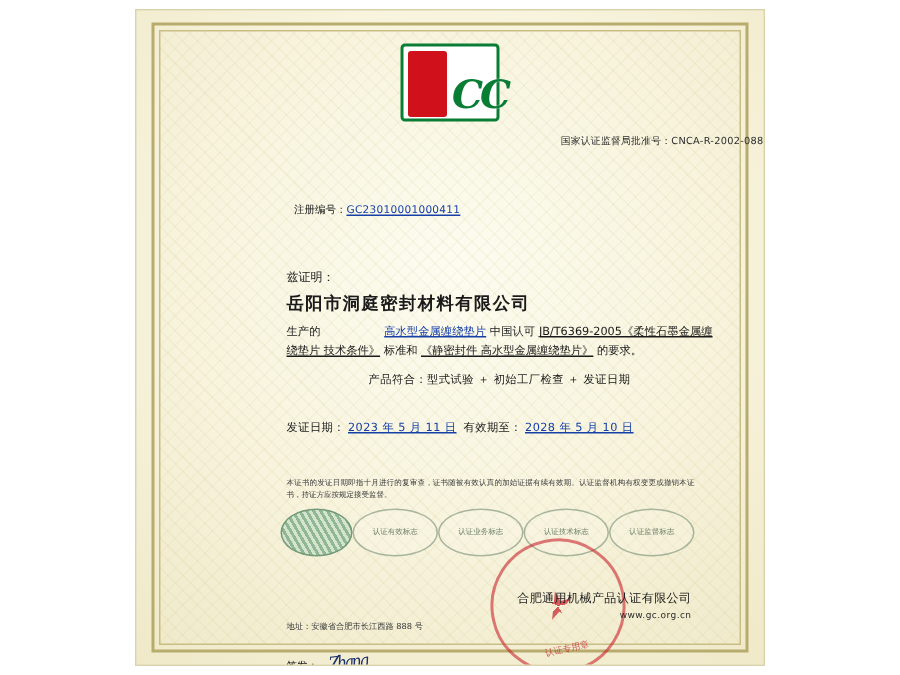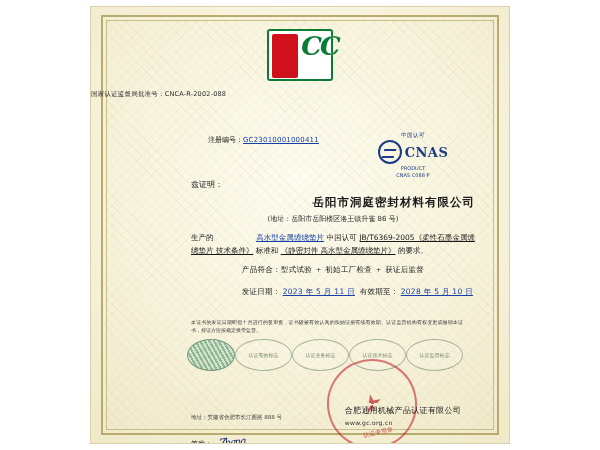--- a/index.html
+++ b/index.html
@@ -71,21 +71,21 @@
     justify-content: center;
   }
   .cc-logo {
     position: relative;
     width: 66px;
     height: 52px;
     border: 2px solid #0a7d34;
     border-radius: 3px;
     background: #ffffff;
     display: flex;
-    align-items: flex-start;
+    align-items: flex-end;
     justify-content: center;
     box-sizing: border-box;
     padding-left: 40px;
   }
   .cc-logo .cc-red {
     position: absolute;
     left: 3px; top: 3px;
     width: 26px; height: 44px;
     background: #d0101a;
     border-radius: 2px;
@@ -100,41 +100,42 @@
     color: #0a7d34;
     letter-spacing: -2px;
     text-shadow: 0 0 1px rgba(255,255,255,0.9);
   }
 
   
   .approval-no {
     position: absolute;
     top: 83px;
     left: 0; right: 0;
-    text-align: left;
+    text-align: right;
     font-size: 6.5px;
     color: #2b2b2b;
     letter-spacing: 0.2px;
+    padding-left: 24px;
   }
   .cert-title {
     position: absolute;
     top: 96px;
     left: 0; right: 0;
     text-align: center;
     font-family: "DejaVu Serif", "Liberation Serif", serif;
     font-weight: bold;
     font-size: 20px;
     color: #1a1a1a;
     letter-spacing: 5px;
   }
 
   .reg-no-row {
     position: absolute;
     top: 128px;
-    left: 117px;
+    left: 105px;
     font-size: 7px;
     color: #1a1a1a;
     white-space: nowrap;
   }
   .reg-no-val {
     color: #1640a8;
     text-decoration: underline;
     letter-spacing: 0.2px;
   }
 
@@ -196,21 +197,21 @@
     right: 34px;
     top: 172px;
     color: #1a1a1a;
     font-size: 7.5px;
   }
   .intro {
     font-size: 8px;
     margin-bottom: 5px;
   }
   .company {
-    text-align: right;
+    text-align: left;
     font-family: "DejaVu Serif", "Liberation Serif", serif;
     font-weight: bold;
     font-size: 11.5px;
     letter-spacing: 1px;
     margin: 2px 0 4px 0;
   }
   .address {
     text-align: center;
     font-size: 7px;
     color: #2b2b2b;
@@ -230,22 +231,22 @@
     color: #1a1a1a;
     text-decoration: underline;
   }
   .mode-row {
     margin-top: 8px;
     text-align: center;
     font-size: 7.5px;
     letter-spacing: 0.3px;
   }
   .date-row {
-    margin-top: 12px;
-    text-align: right;
+    margin-top: 22px;
+    text-align: left;
     font-size: 7.5px;
     letter-spacing: 0.3px;
   }
   .date-row .u-blue { margin: 0 2px; }
 
   .fineprint {
     position: absolute;
     left: 100px;
     right: 46px;
     top: 312px;
@@ -313,22 +314,22 @@
     font-style: italic;
     font-size: 13px;
     color: #1b2f6b;
     transform: rotate(-6deg) scaleX(0.8);
     letter-spacing: -2px;
     line-height: 1;
   }
   .issuer {
     position: absolute;
     right: 48px;
-    top: 398px;
-    text-align: left;
+    top: 386px;
+    text-align: right;
     font-size: 8px;
     color: #1a1a1a;
     letter-spacing: 0.3px;
     margin-left: 39px;
   }
   .issuer-url {
     margin-top: 3px;
     font-size: 6px;
     color: #2b2b2b;
   }
@@ -407,50 +408,38 @@
       </div>
     </div>
 
     <div class="approval-no">国家认证监督局批准号：CNCA-R-2002-088</div>
 
 
     <div class="reg-no-row">
       <span>注册编号：</span><span class="reg-no-val">GC23010001000411</span>
     </div>
 
-    <div class="cnas-block">
-      <div class="cnas-cn">中国认可</div>
-      <div class="cnas-main">
-        <div class="cnas-sym"></div>
-        <div class="cnas-word">CNAS</div>
-      </div>
-      <div class="cnas-lines">
-        <div>PRODUCT</div>
-        <div>CNAS C088-P</div>
-      </div>
-    </div>
 
     <div class="body-wrap">
       <div class="intro">兹证明：</div>
 
       <div class="company">岳阳市洞庭密封材料有限公司</div>
-      <div class="address">(地址：岳阳市岳阳楼区洛王镇升雀 86 号)</div>
 
       <div class="para">
         <span>生产的</span>
         <span class="u-blue">高水型金属缠绕垫片</span>
         <span>中国认可</span>
         <span class="u-black">JB/T6369-2005《柔性石墨金属缠绕垫片 技术条件》</span>
         <span>标准和</span>
         <span class="u-black">《静密封件 高水型金属缠绕垫片》</span>
         <span>的要求。</span>
       </div>
 
       <div class="mode-row">
-        <span>产品符合：</span><span>型式试验 ＋ 初始工厂检查 ＋ 获证后监督</span>
+        <span>产品符合：</span><span>型式试验 ＋ 初始工厂检查 ＋ 发证日期</span>
       </div>
 
       <div class="date-row">
         <span>发证日期：</span><span class="u-blue">2023 年 5 月 11 日</span>
         <span>有效期至：</span><span class="u-blue">2028 年 5 月 10 日</span>
       </div>
     </div>
 
     <div class="fineprint">本证书的发证日期即指十月进行的复审查，证书随被有效认真的加始证据有续有效期。认证监督机构有权变更或撤销本证书，持证方应按规定接受监督。</div>
 

